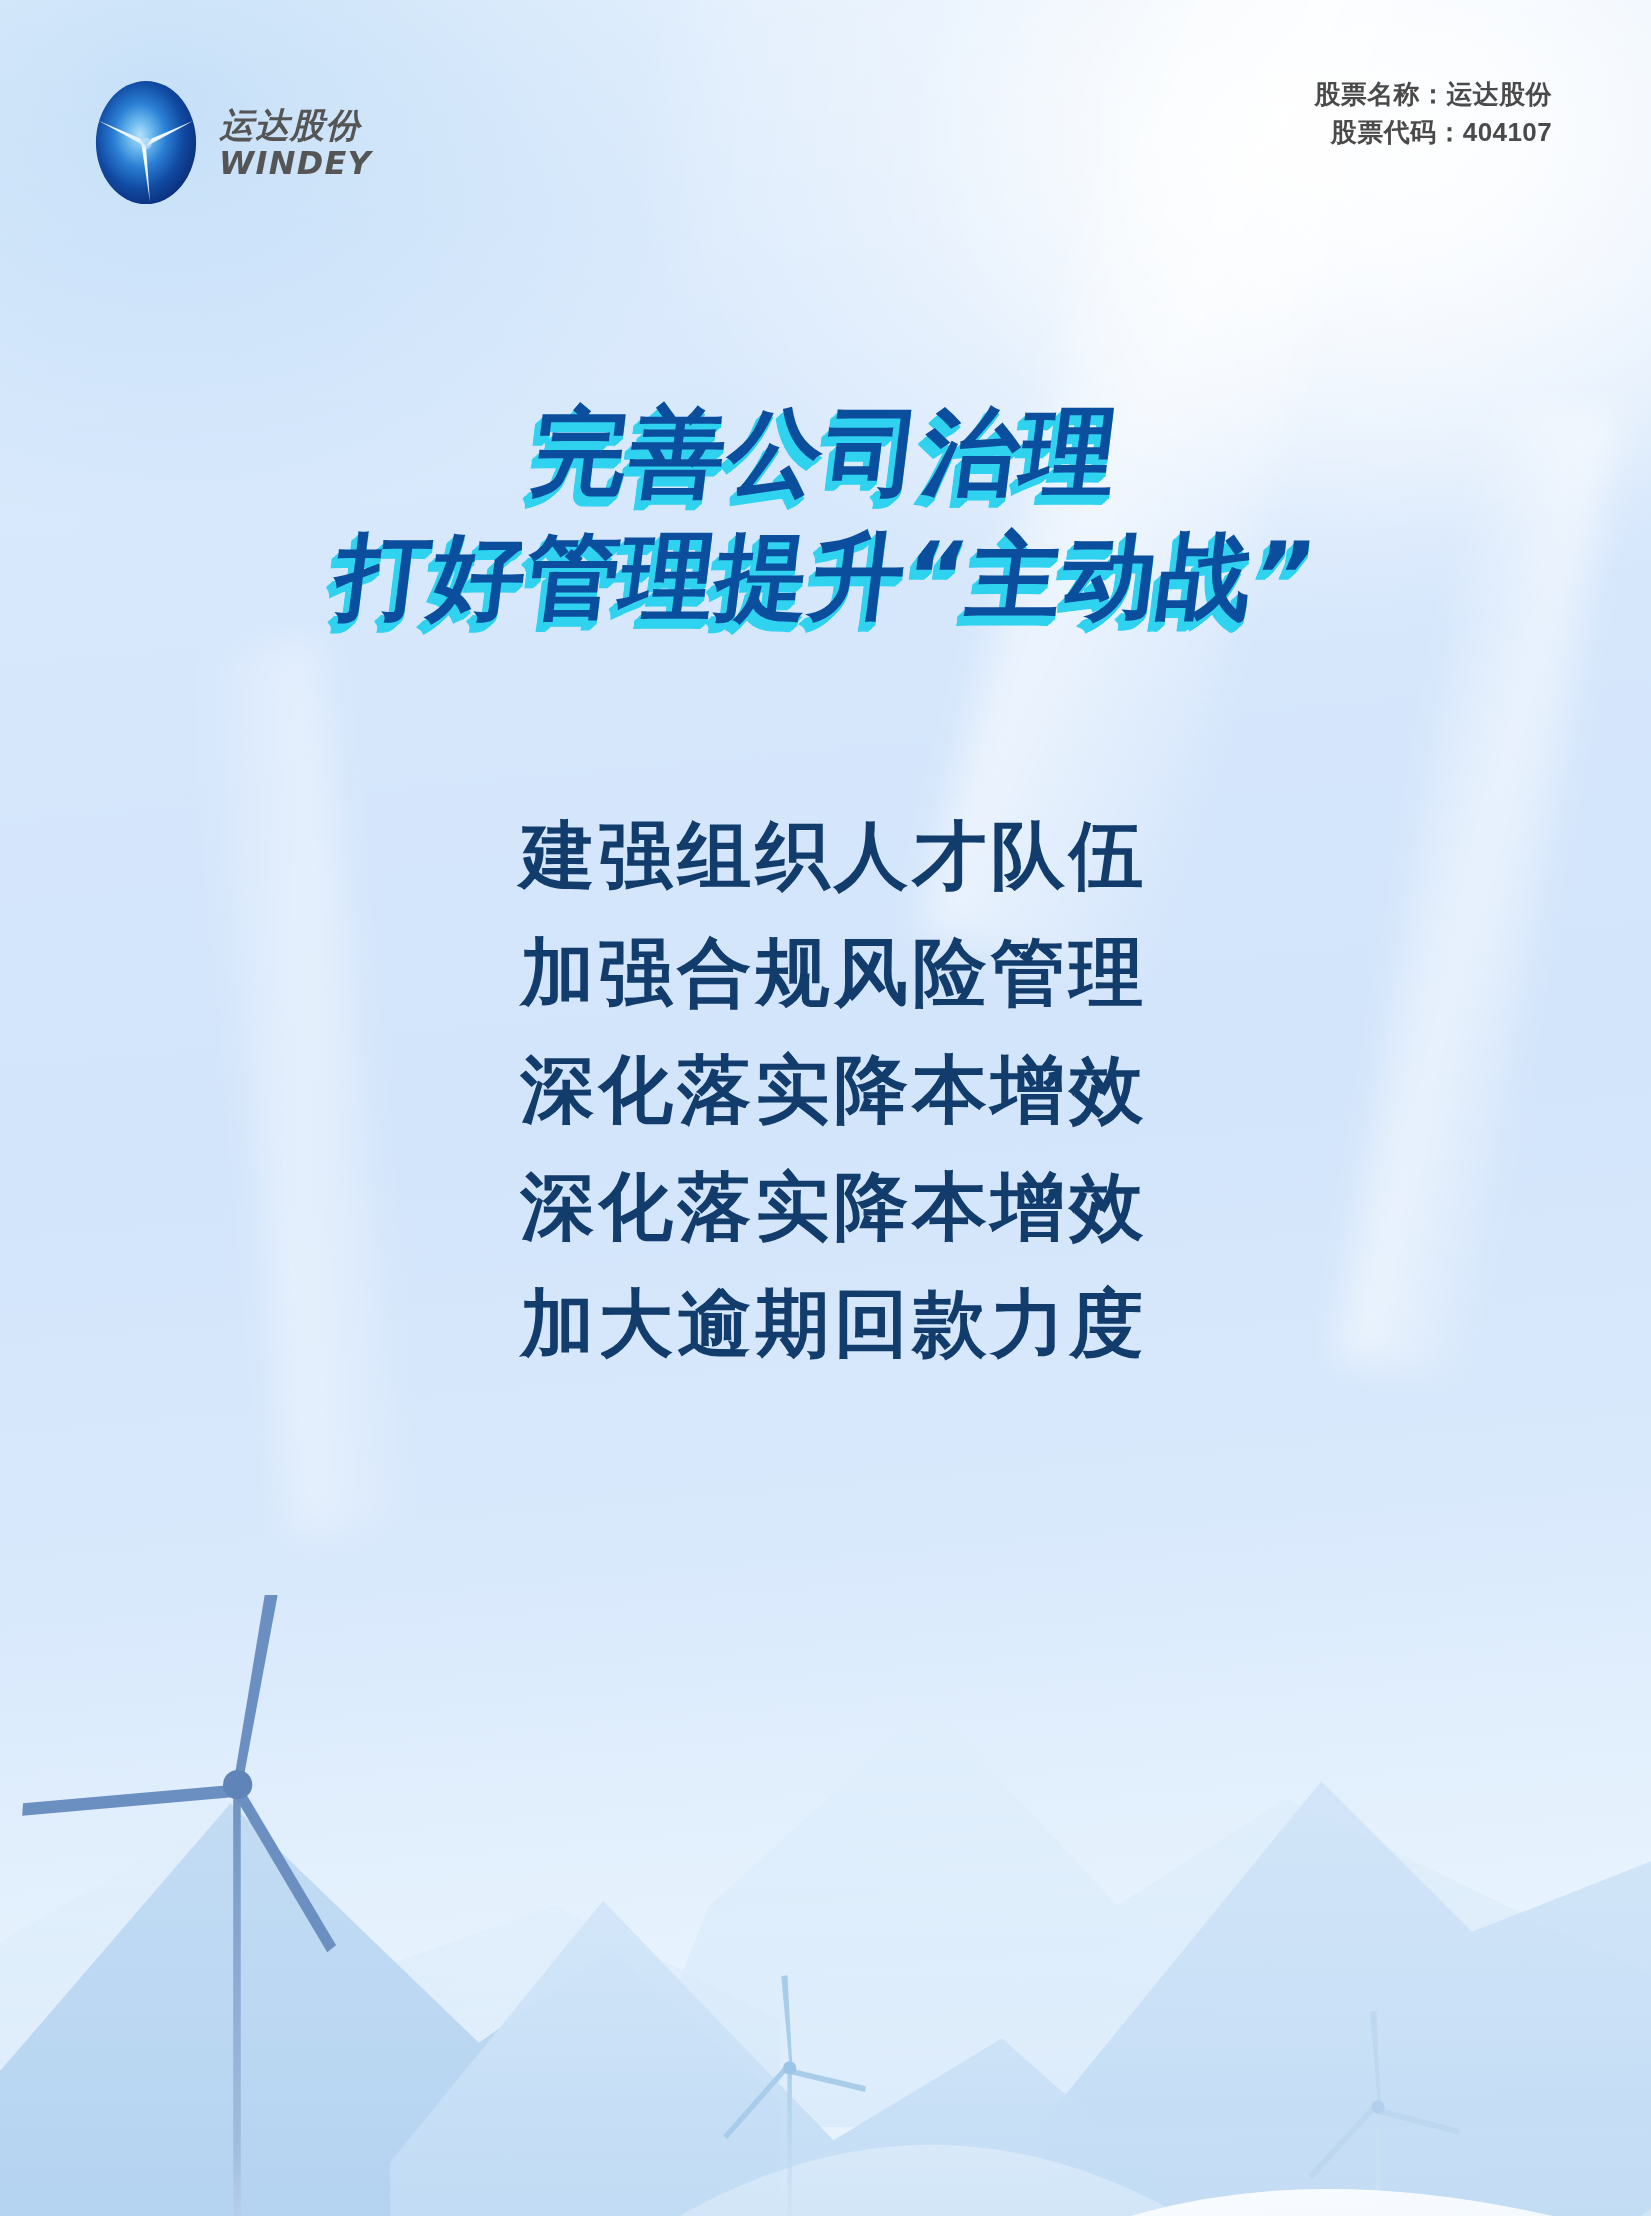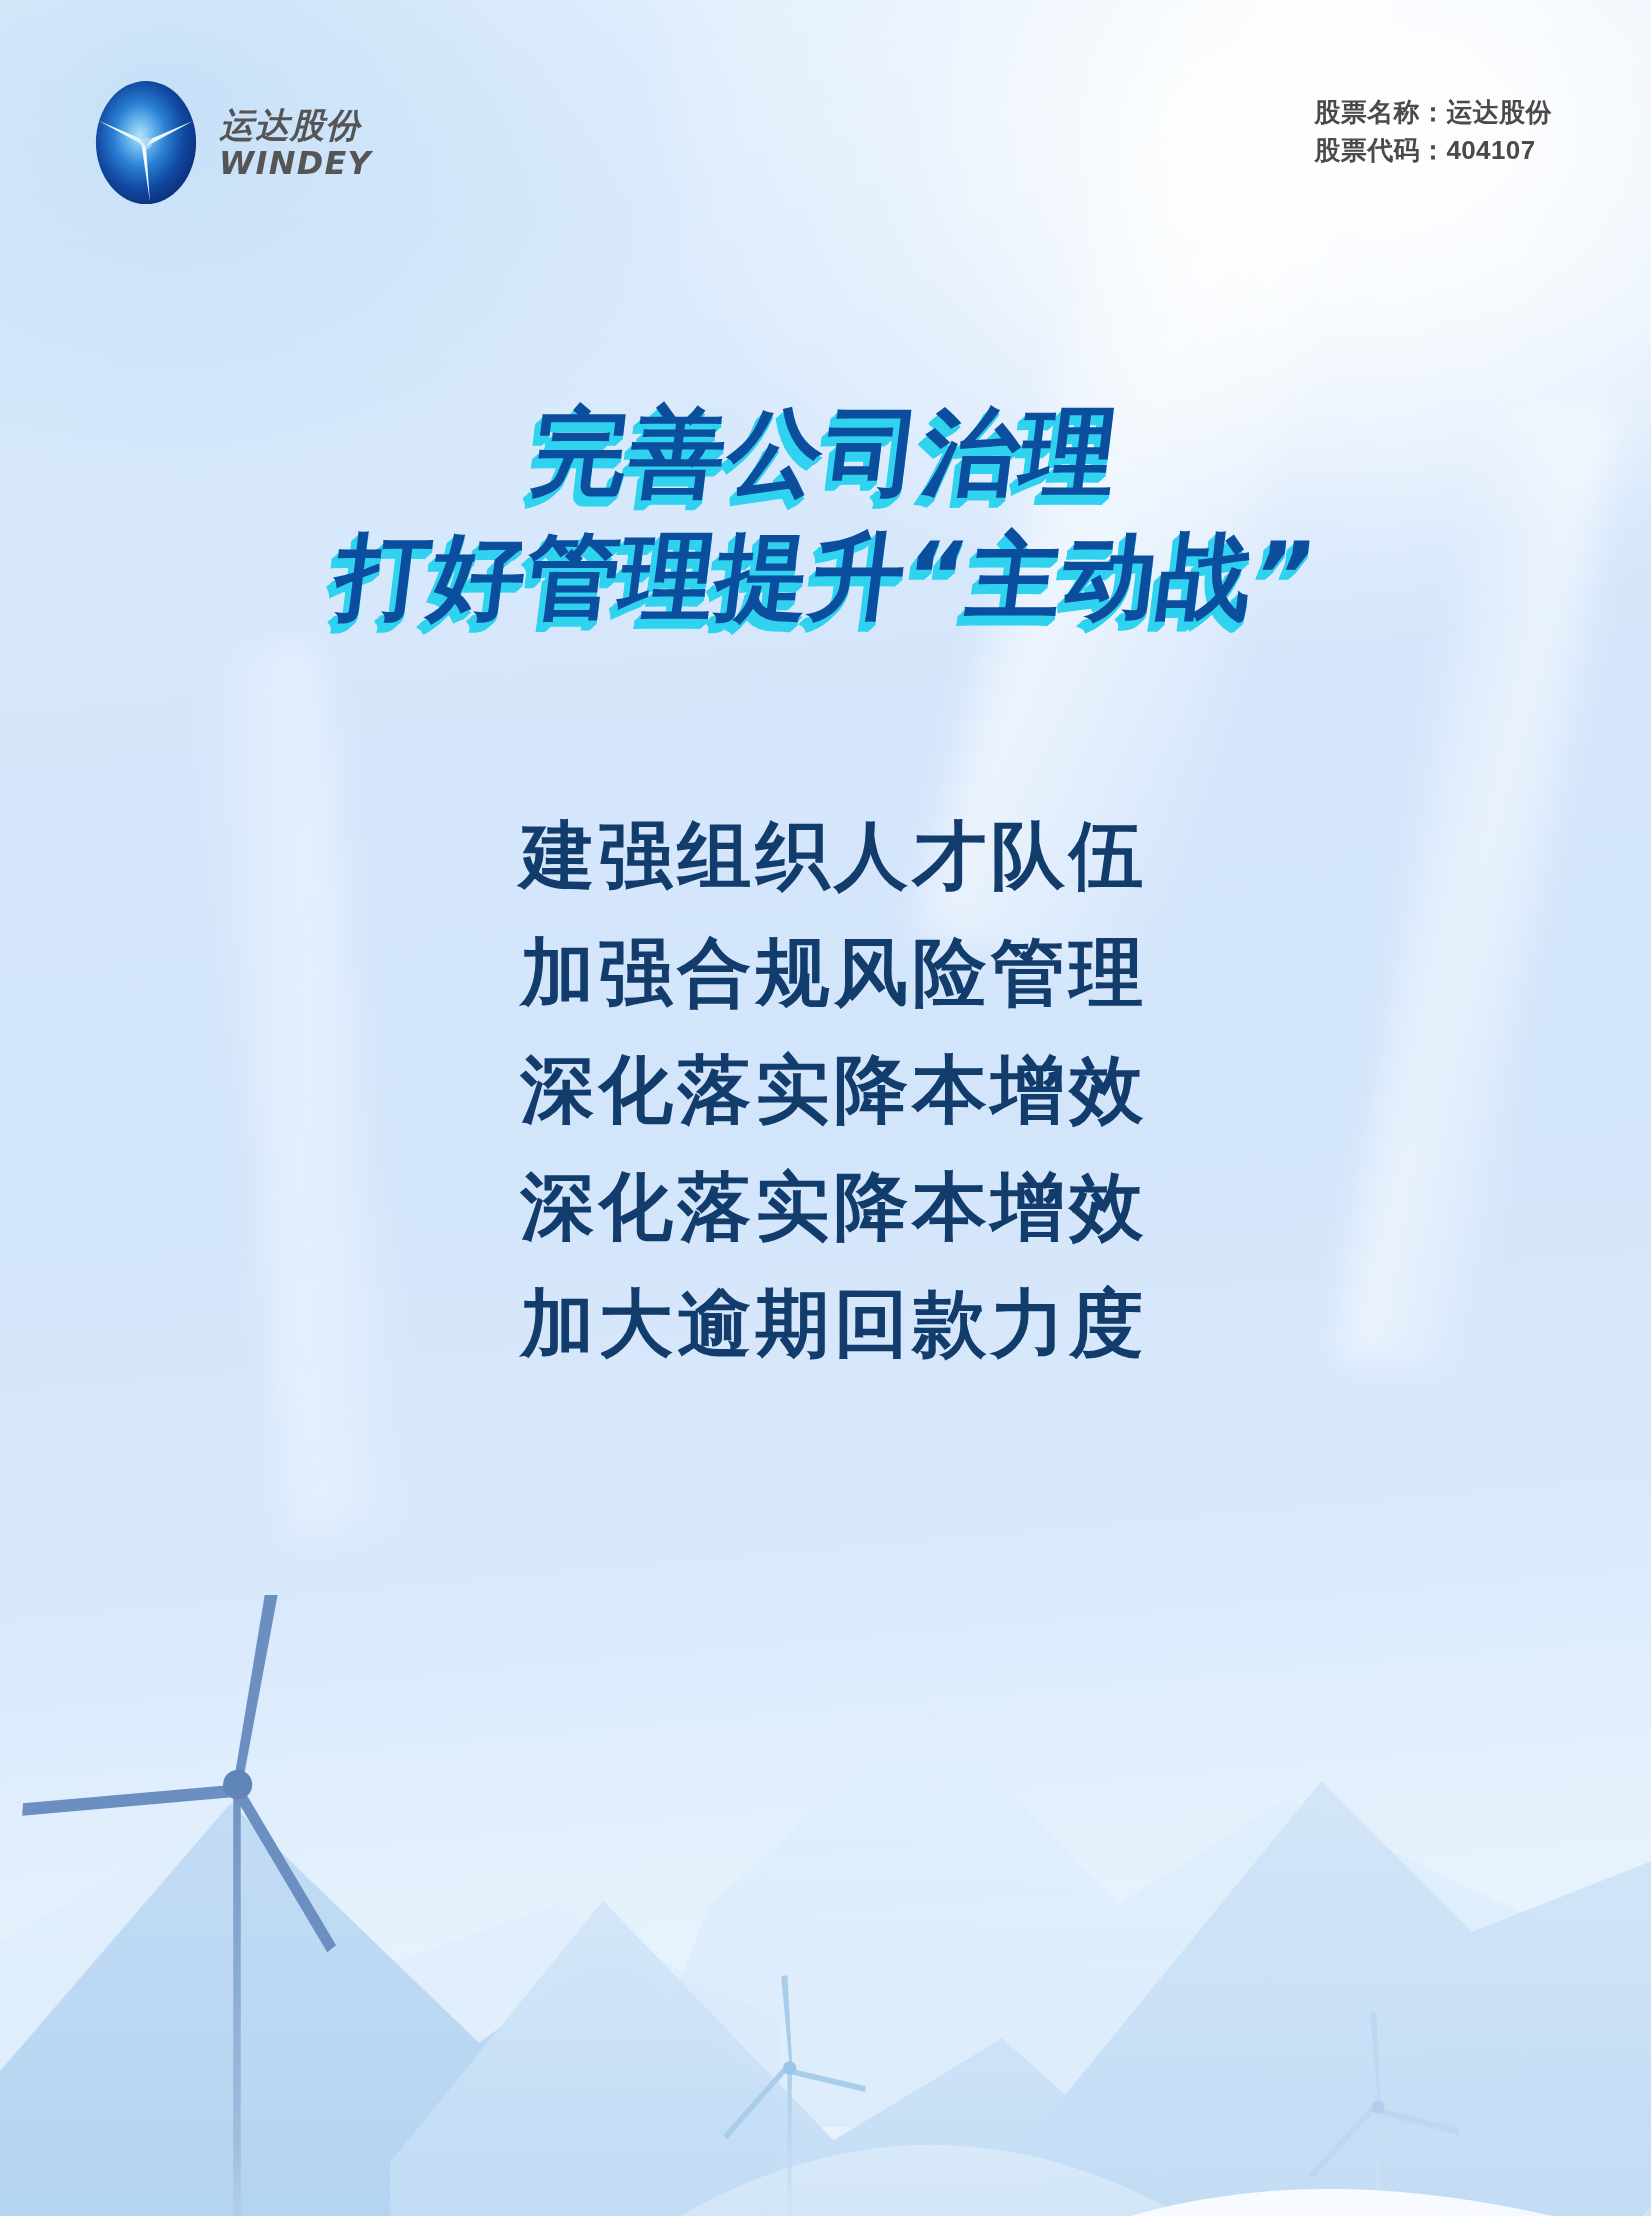--- a/index.html
+++ b/index.html
@@ -57,22 +57,22 @@
   }
 
   
   .logo-block{ position:absolute; left:95px; top:80px; display:flex; align-items:center; gap:22px;text-align:right; }
   .logo-mark{ width:102px; height:125px; }
   .logo-words{ display:flex; flex-direction:column; gap:2.7px; }
   .logo-cn{ width:208px; height:37px; }
   .logo-en{ width:208px; height:34px; }
 
   .stock-block{
-    position:absolute; right:100px; top:93px;
-    color:#4a4a4a;
+    position:absolute; right:100px; top:75px;
+    text-align:right; color:#4a4a4a;
     font-size:26px; font-weight:700; line-height:1.48;
     letter-spacing:0.4px;
   }
   .stock-line{ white-space:nowrap; }
 
   
   .title{
     position:absolute; left:0; right:0; top:390px;
     text-align:center; user-select:none;
   }

